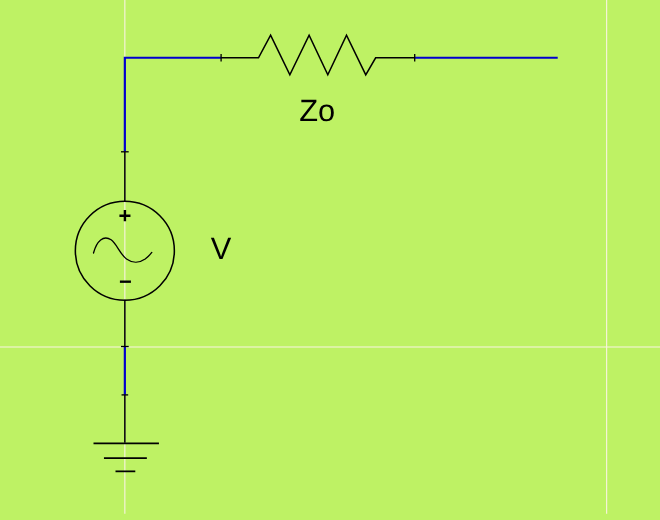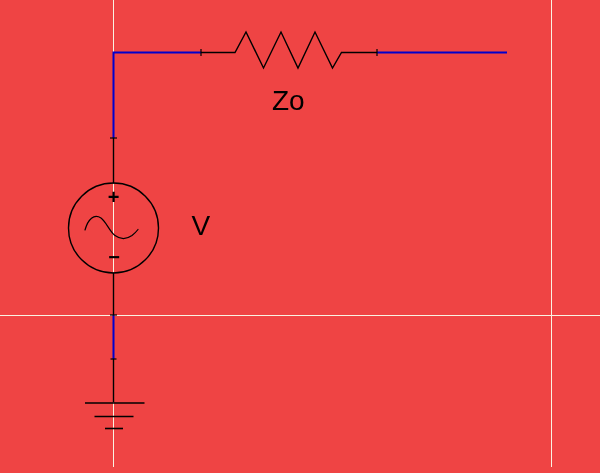--- a/index.html
+++ b/index.html
@@ -1,20 +1,20 @@
 <!DOCTYPE html>
 <html><head>
 <meta charset="utf-8">
 <style>
   html, body { margin: 0; padding: 0; background: #ffffff; }
   .stage {
     position: relative;
     width: 600px;
     height: 473px;
-    background: #ef4444;
+    background: #bef264;
     overflow: hidden;
   }
   svg { display: block; }
   .net-label {
     font-family: "Liberation Sans", sans-serif;
     font-size: 28px;
     fill: #000000;
   }
   .polarity {
     font-family: "Liberation Sans", sans-serif;

